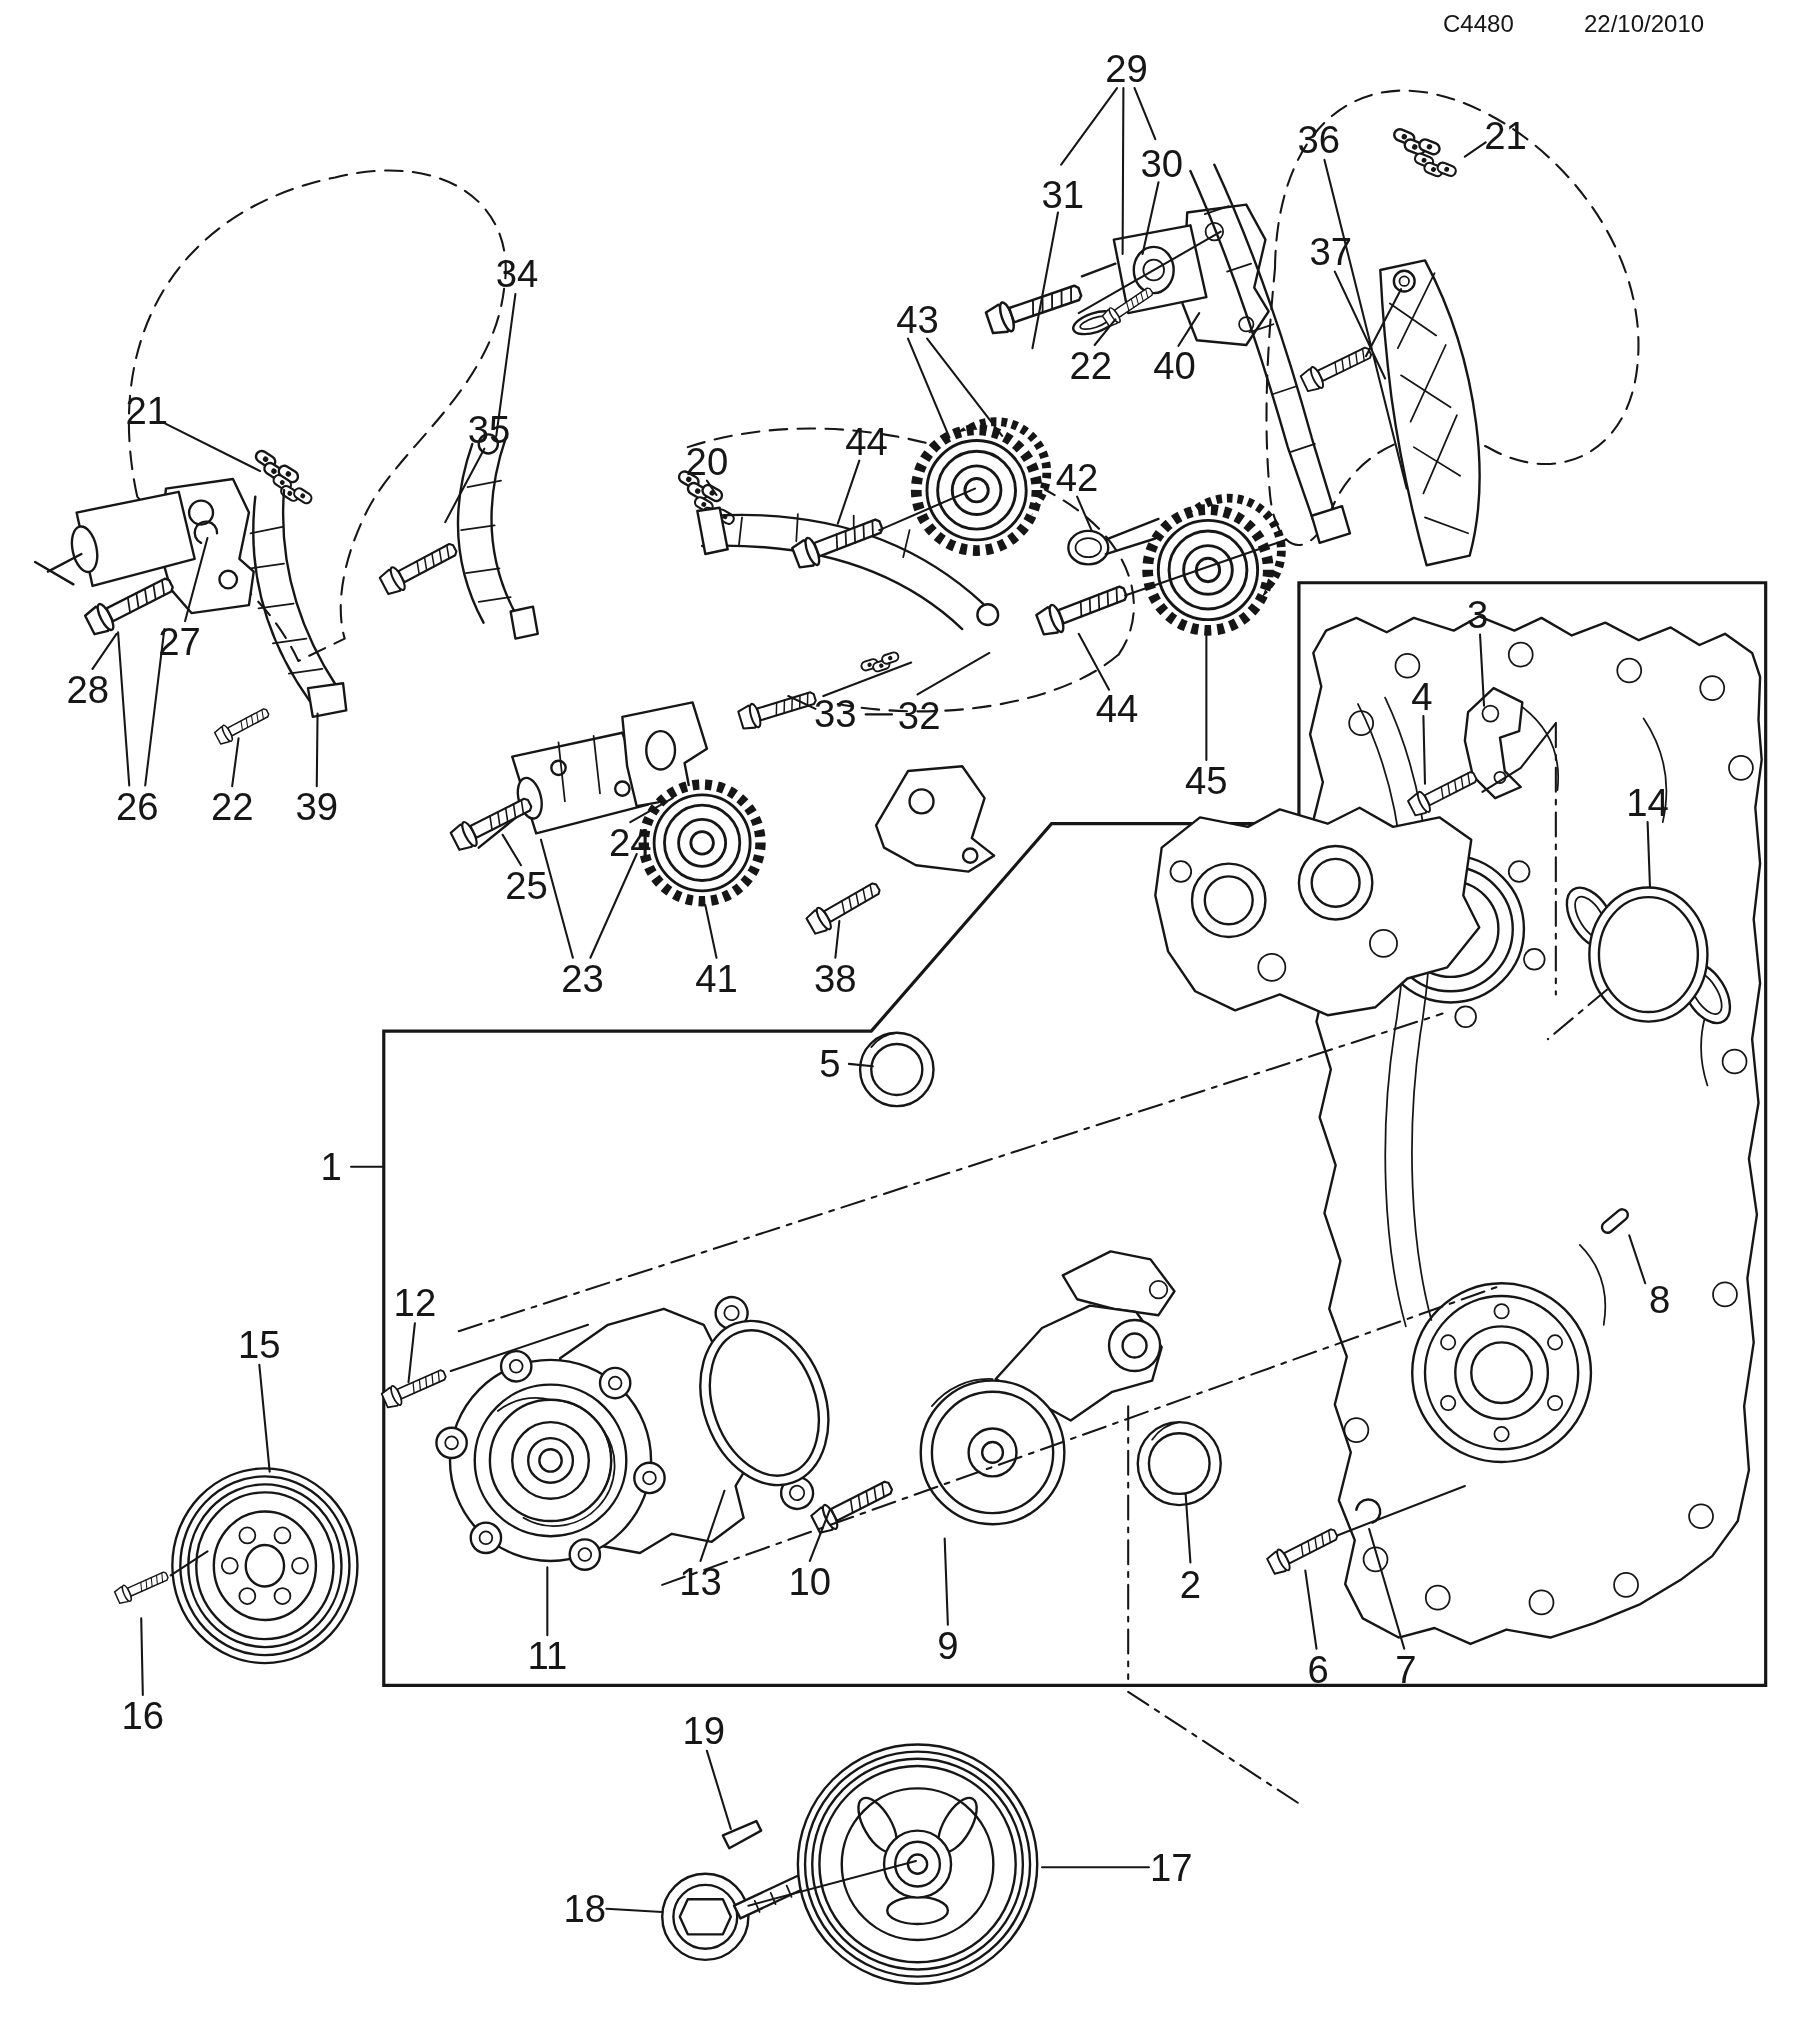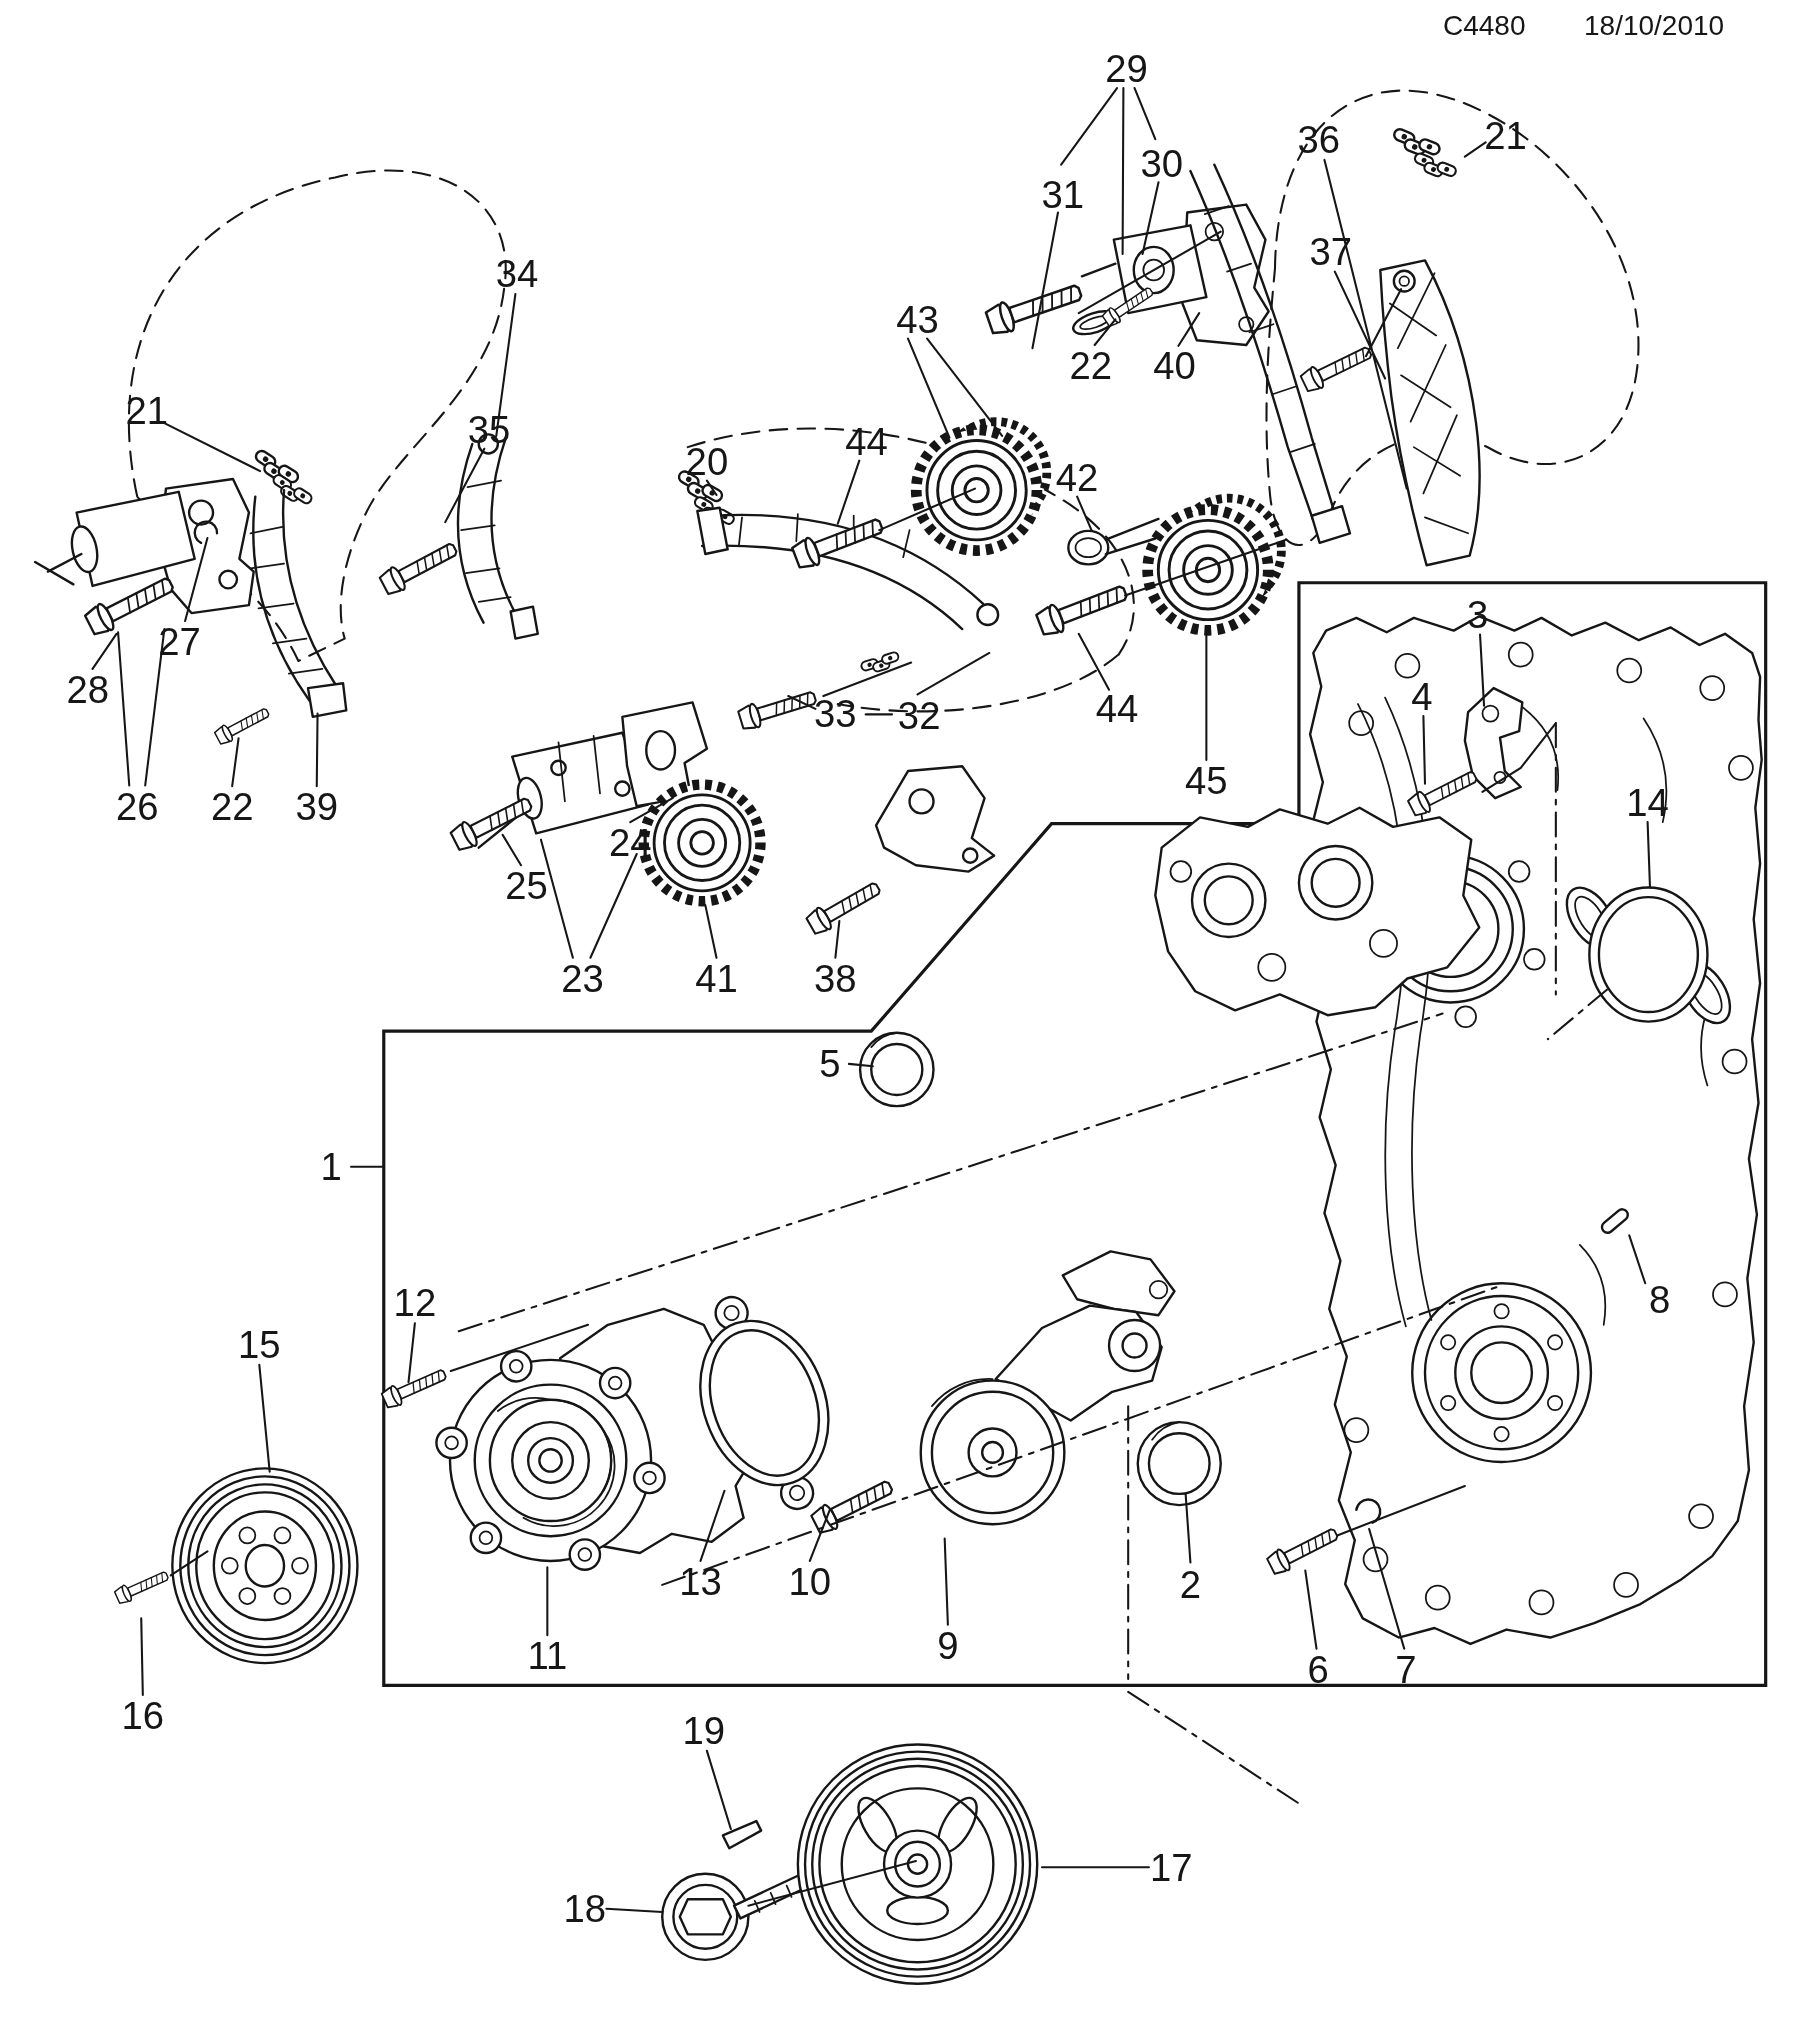--- a/index.html
+++ b/index.html
@@ -1,39 +1,39 @@
 <!DOCTYPE html>
 <html style="font-size:12.8px"><head>
 <meta charset="utf-8">
 <style>
   html,body{margin:0;padding:0;background:#e8e8e8;}
   .stage{position:relative;width:1796px;height:2036px;background:#ffffff;
          font-family:"Liberation Sans",sans-serif;overflow:hidden;}
-  .hdr{position:absolute;top:9.6px;font-size:28px;color:#161616;white-space:nowrap;}
+  .hdr{position:absolute;top:9.6px;font-size:24px;color:#161616;white-space:nowrap;}
   #hdr-code{left:1443px;}
   #hdr-date{left:1584px;}
   svg{position:absolute;left:0;top:0;}
   
   .l{fill:none;stroke:#161616;stroke-width:3;stroke-linecap:round;stroke-linejoin:round;}
   .w{fill:#ffffff;stroke:#161616;stroke-width:3;stroke-linejoin:round;}
   .t2{stroke-width:2.2;}
   .ld{fill:none;stroke:#161616;stroke-width:2.6;stroke-linecap:round;}
   .d{stroke-dasharray:22 13;stroke-width:2.6;}
   .dd{stroke-dasharray:30 10 6 10;stroke-width:2.6;}
   .teeth{fill:#ffffff;stroke:#161616;stroke-width:11;stroke-dasharray:7.2 6.2;}
   .box{fill:none;stroke:#161616;stroke-width:4;stroke-linejoin:miter;}
   .callout{font-family:"Liberation Sans",sans-serif;font-size:48px;fill:#161616;
            text-anchor:middle;dominant-baseline:central;}
 </style>
 </head>
 <body>
 
 <div class="stage">
   <div class="hdr" id="hdr-code">C4480</div>
-  <div class="hdr" id="hdr-date">18/10/2010</div>
+  <div class="hdr" id="hdr-date">22/10/2010</div>
 
   <svg width="1796" height="2036" viewBox="0 0 2251 2551">
     <defs>
       <g id="boltS">
         <path class="w" d="M-24,-13 L-7,-17 L-3,-11 L-3,11 L-7,17 L-24,13 Z"></path>
         <ellipse class="w" cx="-2" cy="0" rx="6" ry="18"></ellipse>
         <path class="w" d="M4,-9 L86,-9 L90,-5 L90,5 L86,9 L4,9 Z"></path>
         <path class="l t2" d="M34,-9 L28,9 M46,-9 L40,9 M58,-9 L52,9 M70,-9 L64,9 M82,-9 L76,9"></path>
       </g>
       <g id="chainS">

